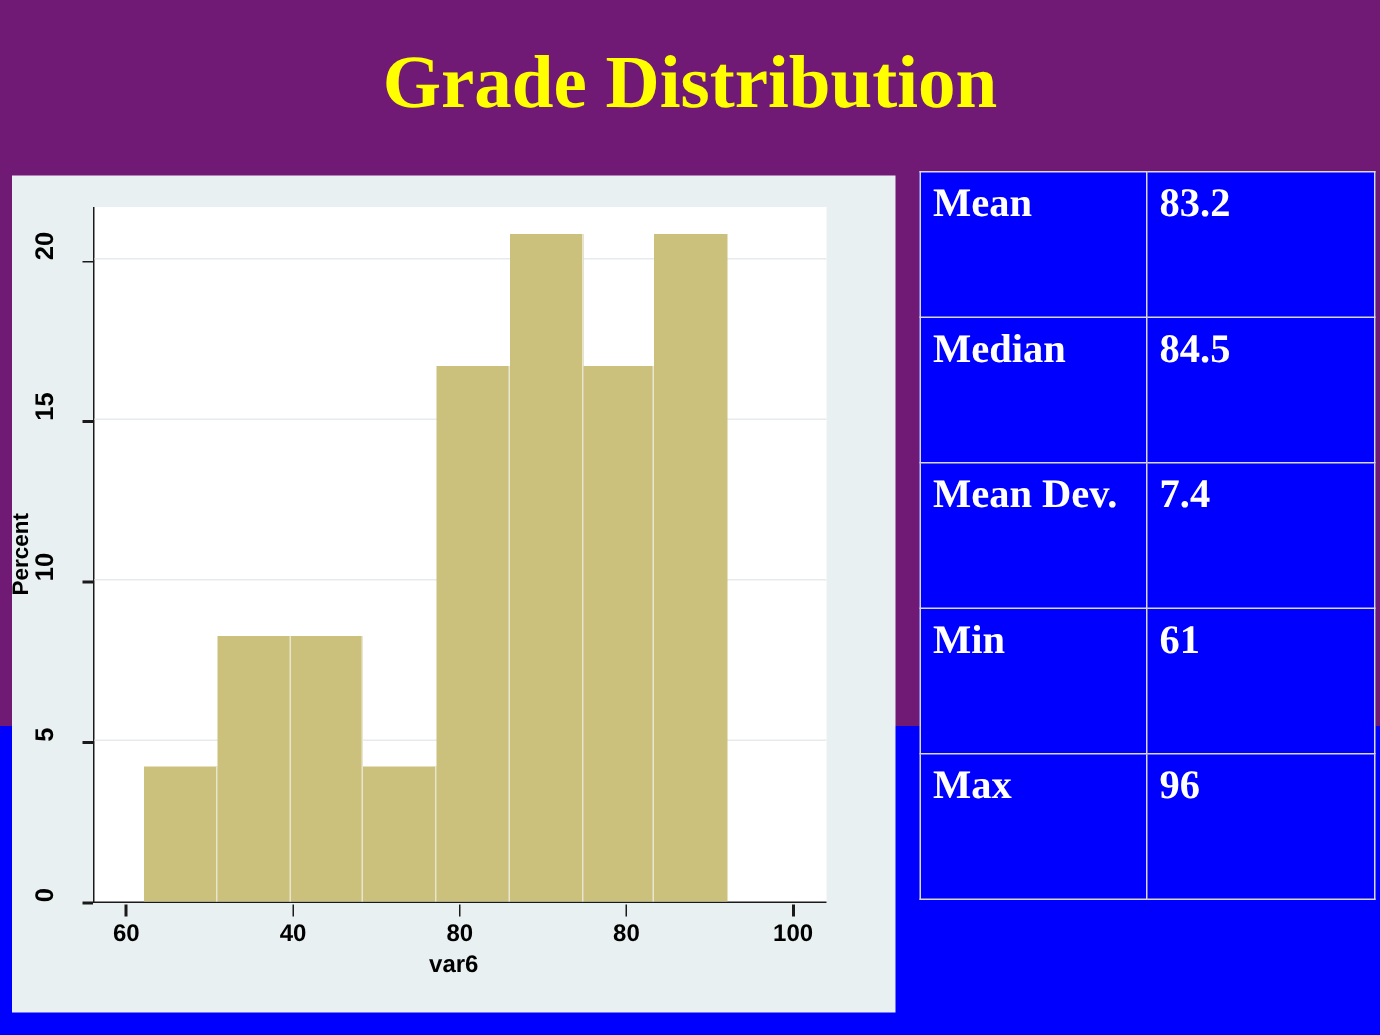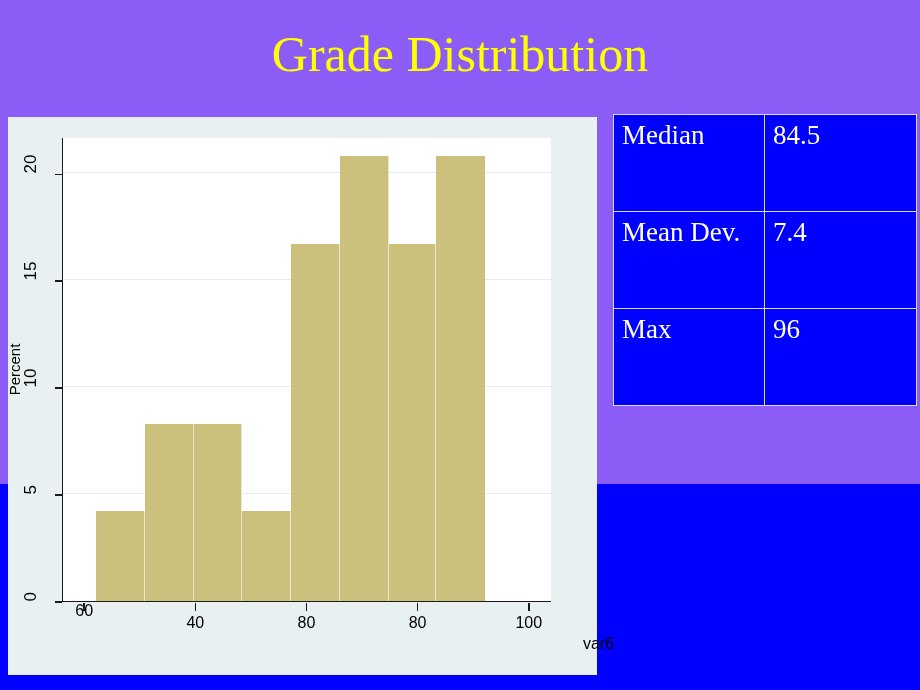--- a/index.html
+++ b/index.html
@@ -11,21 +11,22 @@
     width: 920px;
     height: 690px;
     overflow: hidden;
     background: #0000ff;
     font-family: "Liberation Serif", "DejaVu Serif", serif;
   }
   #slide {
     position: relative;
     width: 920px;
     height: 484px;
-    background: #8b5cf6;
+    background: #701a75;
+    font-weight: bold;
   }
 
   
   #title {
     position: absolute;
     left: 0;
     top: 24px;
     width: 920px;
     text-align: center;
     color: #ffff00;
@@ -118,27 +119,26 @@
     line-height: 16px;
     text-align: center;
     white-space: nowrap;
     width: 46px;
     margin-left: -23px;
   }
   #x-axis-title {
     position: absolute;
     left: 0;
     width: 589px;
-    text-align: right;
+    text-align: center;
     color: #000000;
     font-family: "Liberation Sans", "DejaVu Sans", sans-serif;
     font-size: 16px;
     line-height: 16px;
     white-space: nowrap;
-    padding-left: 17px;
   }
 
   
   #stats-table {
     position: absolute;
     left: 613px;
     top: 114px;
     width: 285px;
     border-collapse: collapse;
     background: #0000ff;
@@ -193,44 +193,52 @@
         <div class="ylabel" style="left: 22px; top: 262.175px; width: 0px;">10</div>
         <div class="ytick" style="left: 47px; top: 163.463px;"></div>
         <div class="ylabel" style="left: 22px; top: 155.263px; width: 0px;">15</div>
         <div class="ytick" style="left: 47px; top: 56.5502px;"></div>
         <div class="ylabel" style="left: 22px; top: 48.3502px; width: 0px;">20</div>
       </div>
     <div id="y-axis-title" style="left: 6px; top: 245px; width: 120px; margin-left: -60px;">Percent</div>
 
     <div id="x-axis-ticks">
         <div class="xtick" style="left: 75.4273px; top: 486px;"></div>
-        <div class="xlabel" style="left: 76.2273px; top: 486px;">60</div>
+        <div class="xlabel" style="left: 76.2273px; top: 498px;">60</div>
         <div class="xtick" style="left: 186.564px; top: 486px;"></div>
         <div class="xlabel" style="left: 187.364px; top: 498px;">40</div>
         <div class="xtick" style="left: 297.7px; top: 486px;"></div>
         <div class="xlabel" style="left: 298.5px; top: 498px;">80</div>
         <div class="xtick" style="left: 408.836px; top: 486px;"></div>
         <div class="xlabel" style="left: 409.636px; top: 498px;">80</div>
         <div class="xtick" style="left: 519.973px; top: 486px;"></div>
         <div class="xlabel" style="left: 520.773px; top: 498px;">100</div>
       </div>
     <div id="x-axis-title" style="top: 519px;">var6</div>
 
   </div>
 
   <table id="stats-table">
     <tbody id="stats-body">
         <tr class="tall">
+          <td class="label-cell">Mean</td>
+          <td class="value-cell">83.2</td>
+        </tr>
+        <tr class="tall">
           <td class="label-cell">Median</td>
           <td class="value-cell">84.5</td>
         </tr>
         <tr class="tall">
           <td class="label-cell">Mean Dev.</td>
           <td class="value-cell">7.4</td>
         </tr>
         <tr class="short">
+          <td class="label-cell">Min</td>
+          <td class="value-cell">61</td>
+        </tr>
+        <tr class="short">
           <td class="label-cell">Max</td>
           <td class="value-cell">96</td>
         </tr>
       </tbody>
   </table>
 
 </div>
 
 </body></html>

